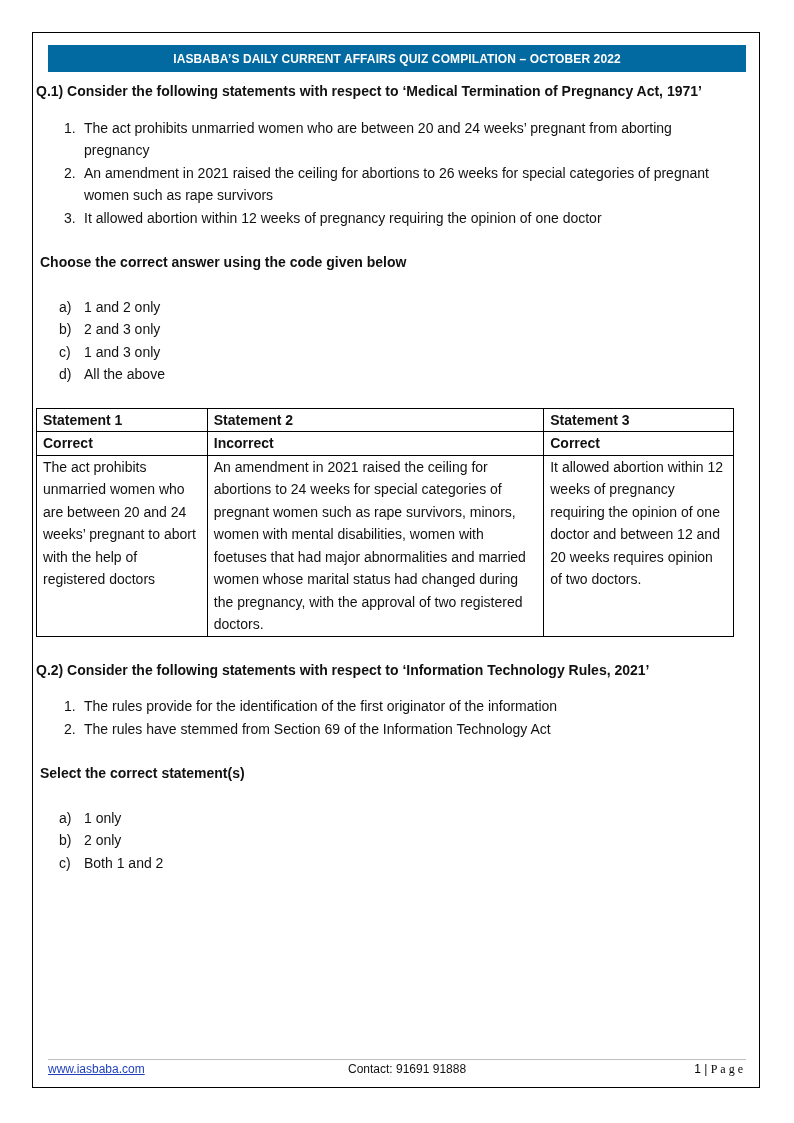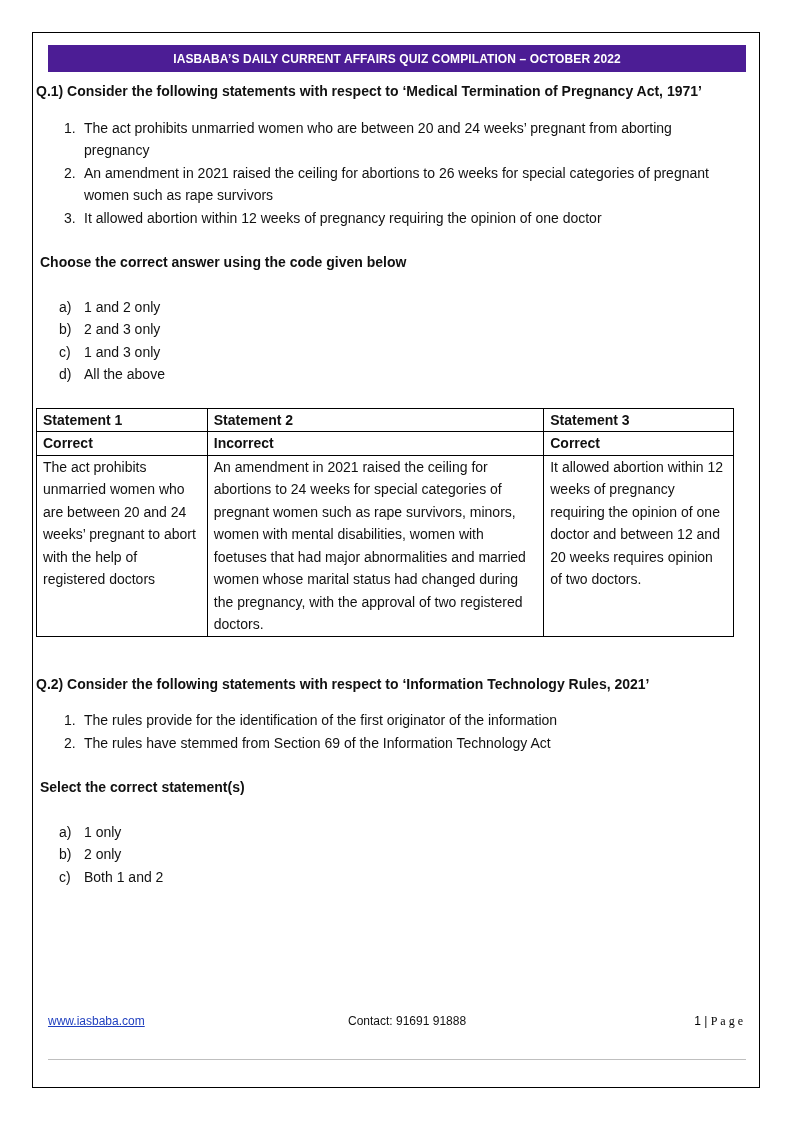--- a/index.html
+++ b/index.html
@@ -1,37 +1,37 @@
 <!DOCTYPE html>
 <html><head>
   <meta charset="utf-8">
   <style>
     html, body { margin: 0; padding: 0; background: #ffffff; }
     body { width: 794px; height: 1123px; position: relative; font-family: "Liberation Sans", sans-serif; color: #111; }
     .page-border { position: absolute; left: 32px; top: 32px; width: 728px; height: 1056px; border: 1.5px solid #000; box-sizing: border-box; }
-    .header-bar { position: absolute; left: 48px; top: 45px; width: 698px; height: 27px; background: #4c1d95; color: #fff; font-weight: bold; font-size: 12px; display: flex; align-items: center; justify-content: center; letter-spacing: 0.1px; }
+    .header-bar { position: absolute; left: 48px; top: 45px; width: 698px; height: 27px; background: #0369a1; color: #fff; font-weight: bold; font-size: 12px; display: flex; align-items: center; justify-content: center; letter-spacing: 0.1px; }
     .content { position: absolute; left: 36px; top: 80px; width: 698px; font-size: 14px; line-height: 22.5px; }
     .q-title { font-weight: bold; margin: 0; }
     .stmt-list { margin: 14px 0 0 0; padding: 0; list-style: none; }
     .stmt-list li { display: flex; }
     .stmt-num { width: 48px; flex: none; text-align: right; padding-right: 0; box-sizing: border-box; }
     .stmt-num span { display: inline-block; width: 20px; text-align: left; }
     .stmt-text { flex: 1; padding-left: 0; }
     .prompt { font-weight: bold; margin: 22px 0 0 4px; }
     .opt-list { margin: 22px 0 0 0; padding: 0; list-style: none; }
     .opt-list li { display: flex; }
     .opt-letter { width: 48px; flex: none; padding-left: 23px; box-sizing: border-box; }
     .solution { font-weight: bold; margin: 22px 0 0 0; }
     .analysis { font-weight: bold; color: #e00000; margin: 22px 0 0 0; }
     table.analysis-table { border-collapse: collapse; margin-top: 22px; width: 698px; font-size: 14px; line-height: 22.5px; }
     table.analysis-table td { border: 1px solid #000; vertical-align: top; padding: 0 6px; margin-top: 8px; }
     table.analysis-table tr.hdr td { font-weight: bold; }
     .context { font-weight: bold; margin: 22px 0 0 0; }
     .footer-line { position: absolute; left: 48px; top: 1059px; width: 698px; height: 1px; background: #bfbfbf; }
-    .footer { position: absolute; left: 48px; top: 1014px; width: 698px; font-size: 12px; display: flex; justify-content: space-between; }
+    .footer { position: absolute; left: 48px; top: 1062px; width: 698px; font-size: 12px; display: flex; justify-content: space-between; }
     .footer a { color: #1f3fbf; text-decoration: underline; }
     .footer .contact { position: absolute; left: 300px; }
     .footer .page-num { color: #000; }
     .footer .page-word { color: #000000; letter-spacing: 3px; font-family: Liberation Serif, serif; }
   </style>
 </head>
 <body>
 
 <div class="page-border"></div>
 
@@ -99,21 +99,21 @@
     </tr>
     <tr>
       <td>The act prohibits unmarried women who are between 20 and 24 weeks’ pregnant to abort with the help of registered doctors</td>
       <td>An amendment in 2021 raised the ceiling for abortions to 24 weeks for special categories of pregnant women such as rape survivors, minors, women with mental disabilities, women with foetuses that had major abnormalities and married women whose marital status had changed during the pregnancy, with the approval of two registered doctors.</td>
       <td>It allowed abortion within 12 weeks of pregnancy requiring the opinion of one doctor and between 12 and 20 weeks requires opinion of two doctors.</td>
     </tr>
   </tbody>
     </table>
 
 
-  <p class="q-title" style="margin-top:36px">Q.2) Consider the following statements with respect to ‘Information Technology Rules, 2021’</p>
+  <p class="q-title" style="margin-top:22px">Q.2) Consider the following statements with respect to ‘Information Technology Rules, 2021’</p>
 
   <ul class="stmt-list">
     <li>
       <div class="stmt-num"><span>1.</span></div>
       <div class="stmt-text">The rules provide for the identification of the first originator of the information</div>
     </li>
     <li>
       <div class="stmt-num"><span>2.</span></div>
       <div class="stmt-text">The rules have stemmed from Section 69 of the Information Technology Act</div>
     </li>

